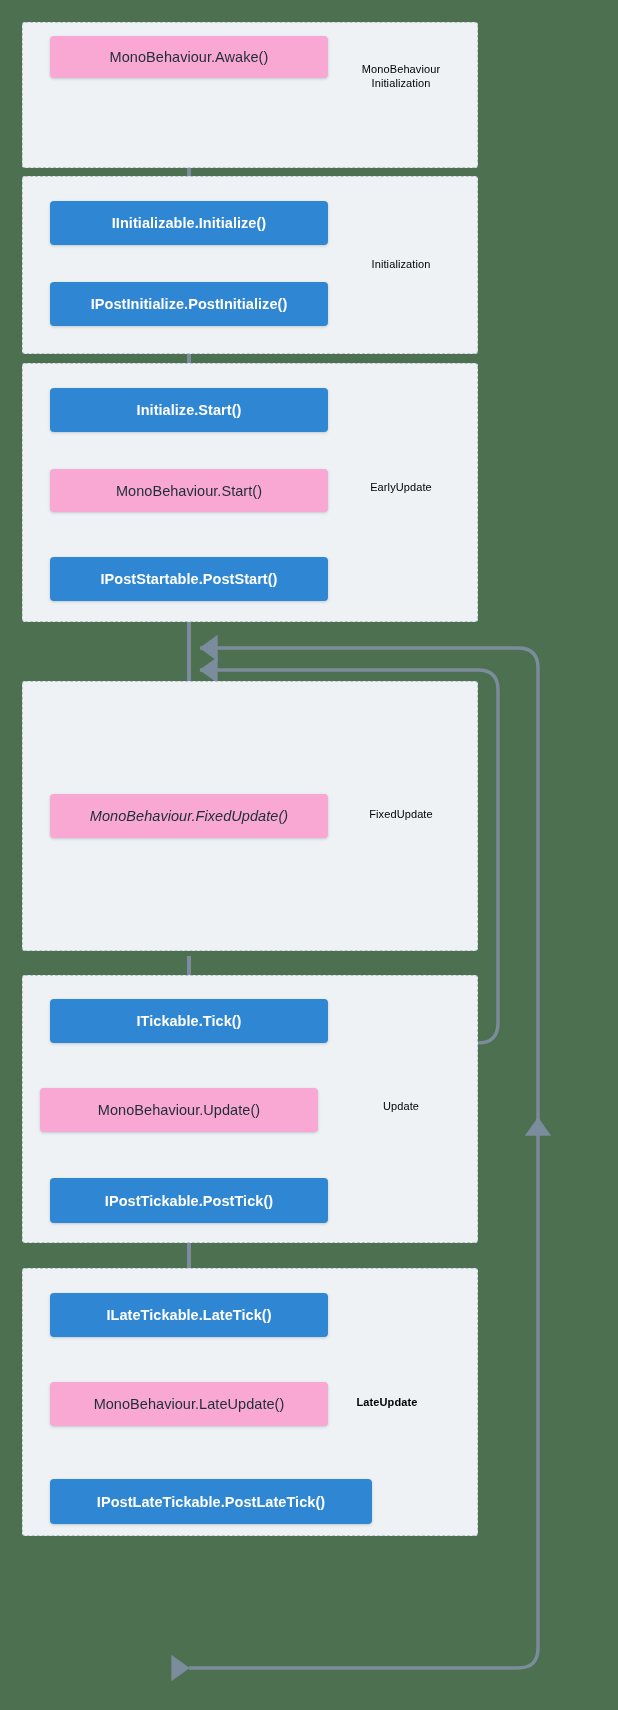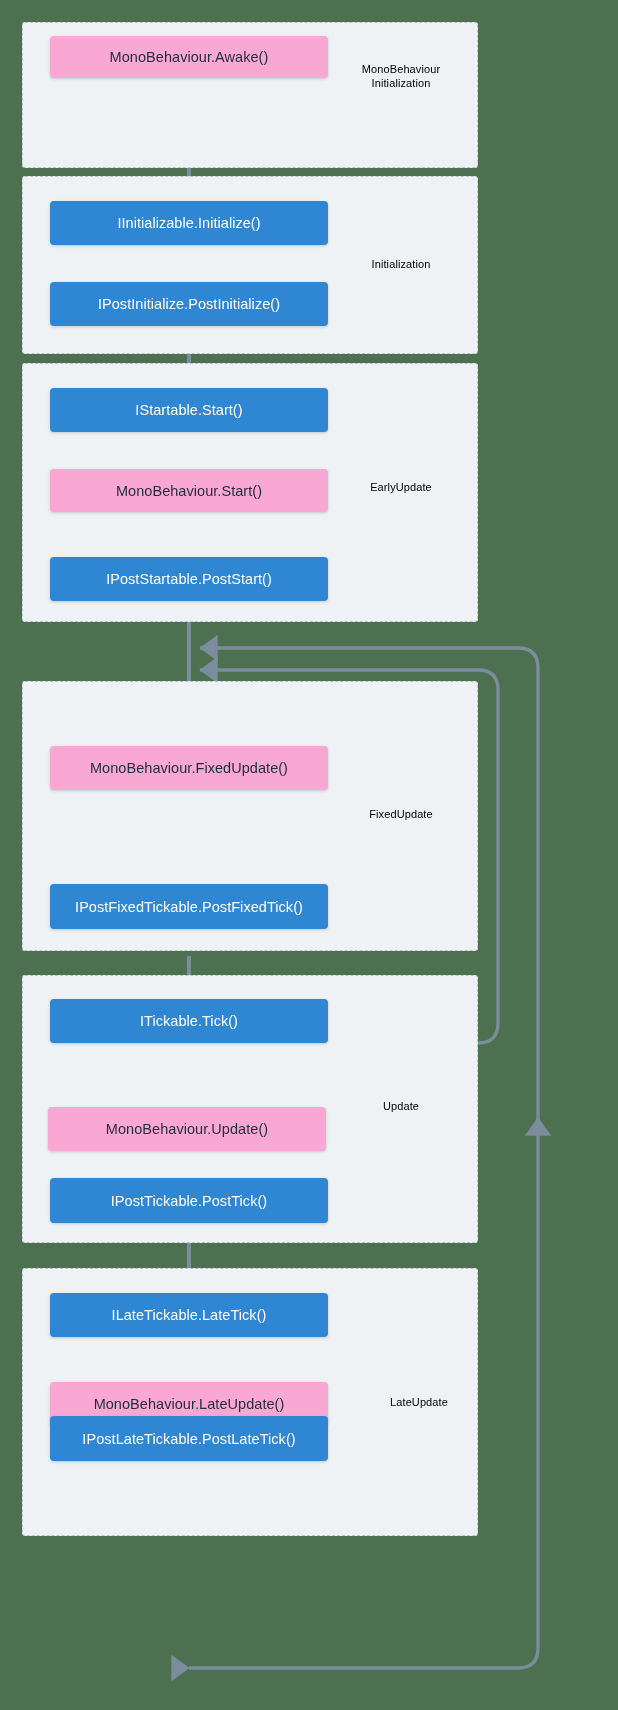--- a/index.html
+++ b/index.html
@@ -41,21 +41,21 @@
     box-shadow:0 1px 3px rgba(30,50,70,.22);
   }
   .node.mono{
     background:#f9a8d4;
     color:#1f2d3a;
     font-weight:400;
   }
   .node.iface{
     background:#2f86d2;
     color:#ffffff;
-    font-weight:400;
+    font-weight:700;
   }
 
   
   #wires{position:absolute;left:0;top:0;width:618px;height:1710px;pointer-events:none;}
   .solid{stroke:#7b8c9c;stroke-width:4;fill:none;}
   .solidthin{stroke:#7b8c9c;stroke-width:3.4;fill:none;}
   .dashed{stroke:#7b8c9c;stroke-width:4;fill:none;stroke-dasharray:9 9;stroke-linecap:butt;}
 </style>
 </head>
 <body>
@@ -114,37 +114,36 @@
 
   <div class="group" style="left:22px;top:176px;width:456px;height:178px;">
   </div>
   <div class="group-label" style="left:330px;top:258px;width:142px;">Initialization</div>
   <div class="node iface" style="left:50px;top:201px;width:278px;height:44px;">IInitializable.Initialize()</div>
   <div class="node iface" style="left:50px;top:282px;width:278px;height:44px;">IPostInitialize.PostInitialize()</div>
 
   <div class="group" style="left:22px;top:363px;width:456px;height:259px;">
   </div>
   <div class="group-label" style="left:330px;top:481px;width:142px;">EarlyUpdate</div>
-  <div class="node iface" style="left:50px;top:388px;width:278px;height:44px;">IStartable.Start()</div>
+  <div class="node iface" style="left:50px;top:388px;width:278px;height:44px;">Initialize.Start()</div>
   <div class="node mono" style="left:50px;top:469px;width:278px;height:43px;">MonoBehaviour.Start()</div>
   <div class="node iface" style="left:50px;top:557px;width:278px;height:44px;">IPostStartable.PostStart()</div>
 
   <div class="group" style="left:22px;top:681px;width:456px;height:270px;">
   </div>
   <div class="group-label" style="left:330px;top:808px;width:142px;">FixedUpdate</div>
-  <div class="node mono" style="left:50px;top:746px;width:278px;height:44px;">MonoBehaviour.FixedUpdate()</div>
-  <div class="node iface" style="left:50px;top:884px;width:278px;height:45px;">IPostFixedTickable.PostFixedTick()</div>
+  <div class="node mono" style="left:50px;top:794px;width:278px;height:44px;font-style:italic;">MonoBehaviour.FixedUpdate()</div>
 
   <div class="group" style="left:22px;top:975px;width:456px;height:268px;">
   </div>
   <div class="group-label" style="left:330px;top:1100px;width:142px;">Update</div>
   <div class="node iface" style="left:50px;top:999px;width:278px;height:44px;">ITickable.Tick()</div>
-  <div class="node mono" style="left:48px;top:1088px;width:278px;height:44px;margin-top:19px;">MonoBehaviour.Update()</div>
+  <div class="node mono" style="left:40px;top:1088px;width:278px;height:44px;">MonoBehaviour.Update()</div>
   <div class="node iface" style="left:50px;top:1178px;width:278px;height:45px;">IPostTickable.PostTick()</div>
 
   <div class="group" style="left:22px;top:1268px;width:456px;height:268px;">
   </div>
-  <div class="group-label" style="left:348px;top:1396px;width:142px;">LateUpdate</div>
+  <div class="group-label" style="left:316px;top:1396px;width:142px;font-weight:bold;">LateUpdate</div>
   <div class="node iface" style="left:50px;top:1293px;width:278px;height:44px;">ILateTickable.LateTick()</div>
   <div class="node mono" style="left:50px;top:1382px;width:278px;height:44px;">MonoBehaviour.LateUpdate()</div>
-  <div class="node iface" style="left:50px;top:1416px;width:278px;height:45px;">IPostLateTickable.PostLateTick()</div>
+  <div class="node iface" style="left:50px;top:1479px;width:322px;height:45px;">IPostLateTickable.PostLateTick()</div>
 
 </div>
 
 </body></html>

